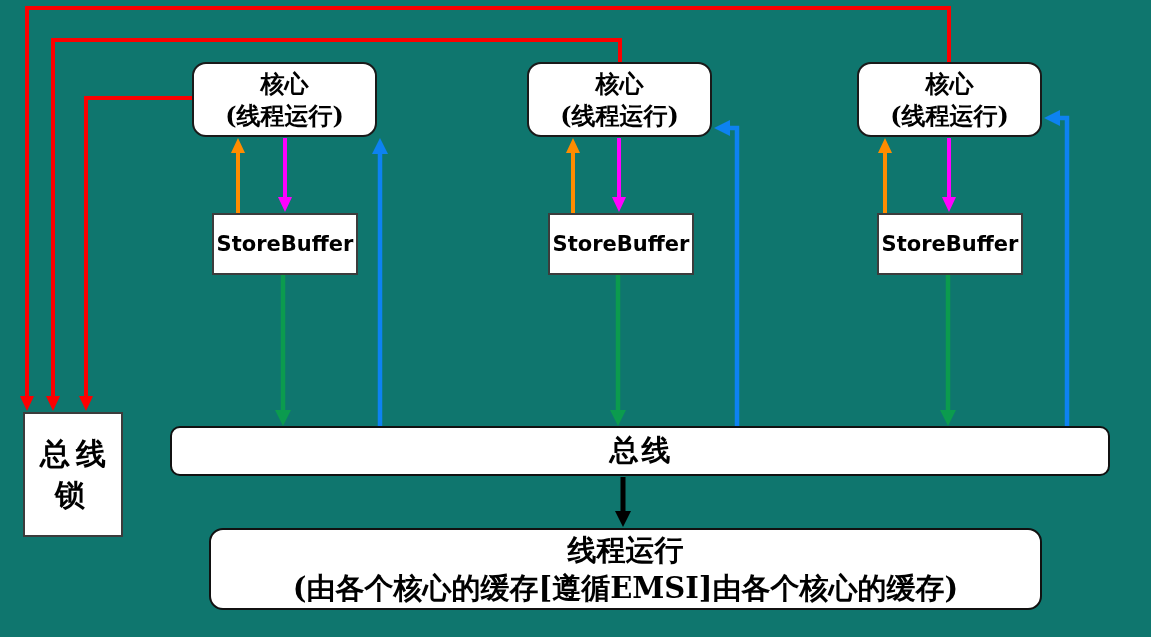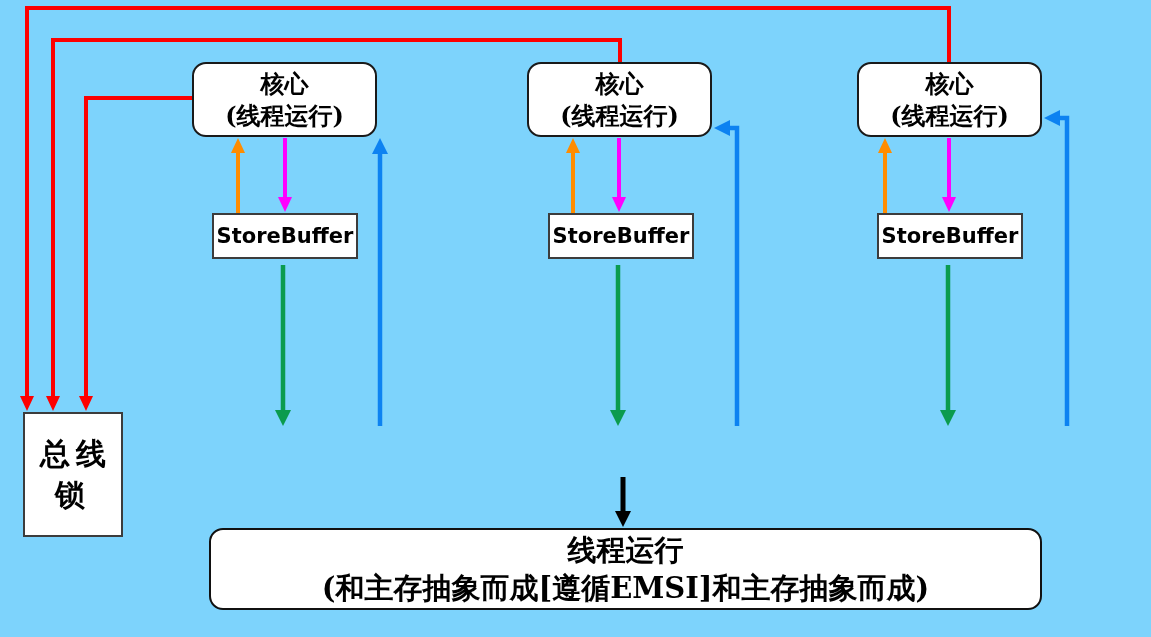--- a/index.html
+++ b/index.html
@@ -1,19 +1,19 @@
 <!DOCTYPE html>
 <html><head>
 <meta charset="utf-8">
 <style>
   html,body{margin:0;padding:0;background:#ffffff;}
   #canvas{
     position:relative;
     width:1151px;height:637px;
-    background:#7dd3fc;
+    background:#0f766e;
     font-family:"DejaVu Serif", serif;
     overflow:hidden;
   }
   .box{
     position:absolute;
     box-sizing:border-box;
     background:#ffffff;
     display:flex;
     flex-direction:column;
     align-items:center;
@@ -23,21 +23,21 @@
   }
   .core{
     width:185px;height:75px;
     border:2px solid #1a1a1a;
     border-radius:14px;
     font-weight:bold;
     font-size:24px;
     line-height:1.3;
   }
   .sb{
-    width:146px;height:46px;
+    width:146px;height:62px;
     border:2px solid #3c3c3c;
     font-family:"DejaVu Sans", sans-serif;
     font-weight:bold;
     font-size:21px;
   }
   .buslock{
     left:23px;top:412px;width:100px;height:125px;
     border:2px solid #3c3c3c;
     font-weight:bold;
     font-size:30px;
@@ -165,19 +165,22 @@
     <span>StoreBuffer</span>
   </div>
   <div class="box sb" style="left:877px;top:213px;">
     <span>StoreBuffer</span>
   </div>
 
   <div class="box buslock">
     <span>总线锁</span>
   </div>
 
+  <div class="box bus">
+    <span>总线</span>
+  </div>
 
   <div class="box shared">
     <div>线程运行</div>
-    <div>(和主存抽象而成[遵循EMSI]和主存抽象而成)</div>
+    <div>(由各个核心的缓存[遵循EMSI]由各个核心的缓存)</div>
   </div>
 
 </div>
 
 </body></html>

